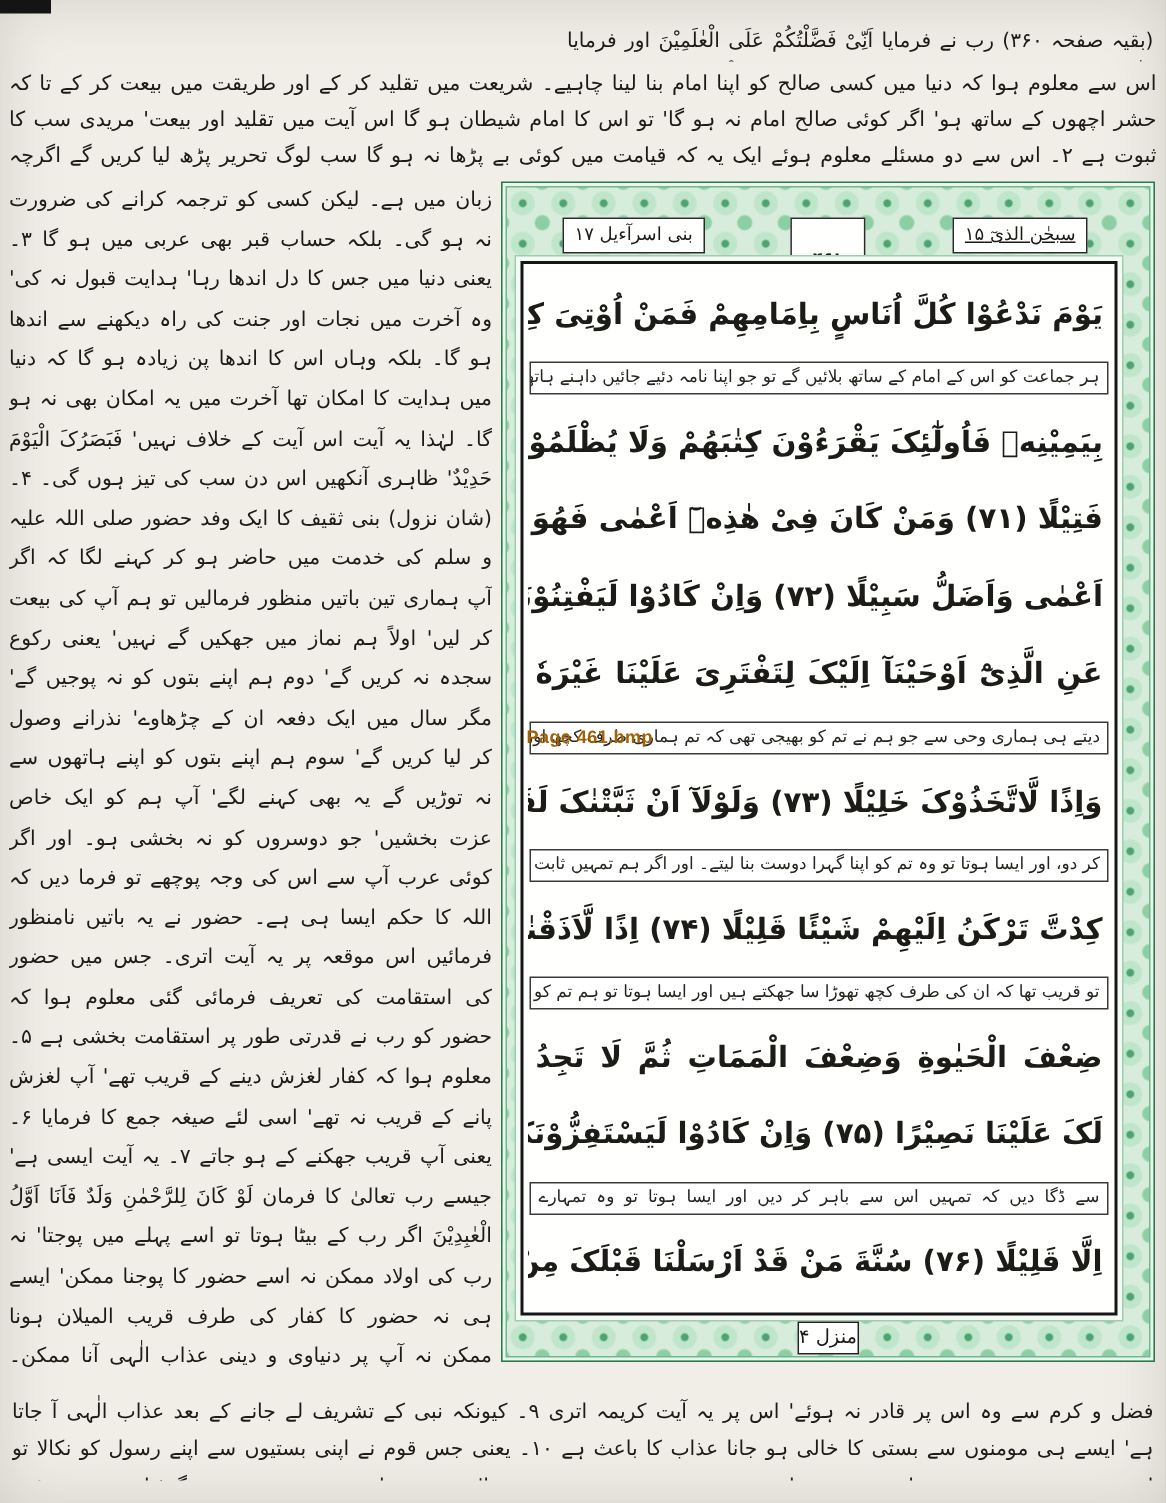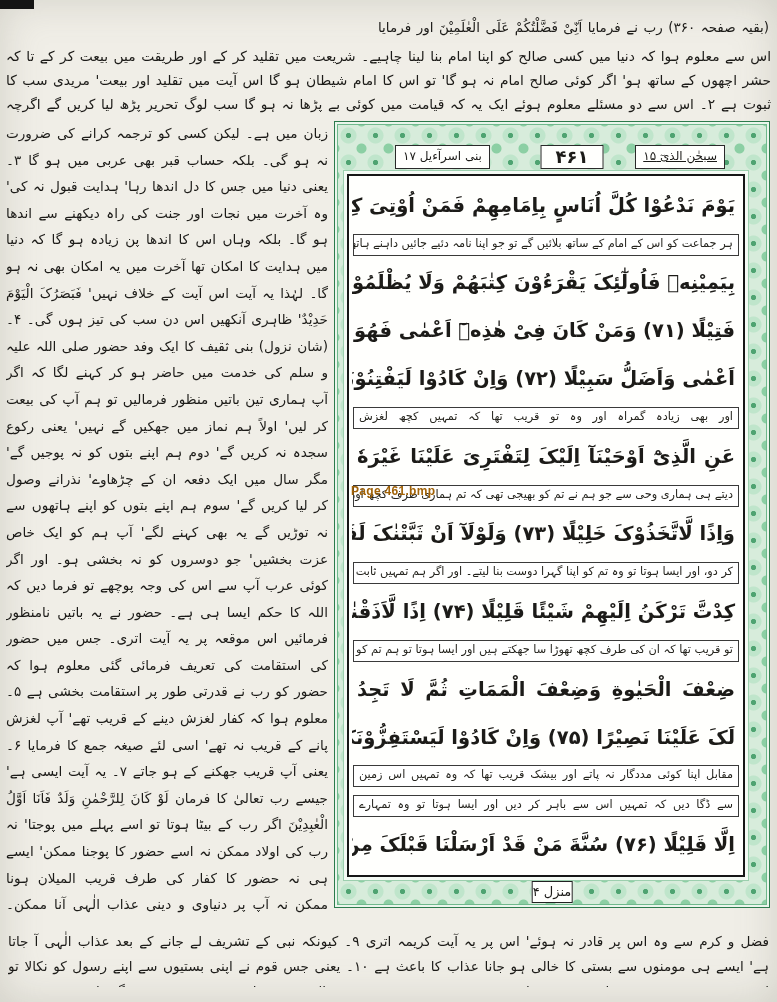--- a/index.html
+++ b/index.html
@@ -36,24 +36,24 @@
       radial-gradient(circle,#4ea371 2.2px,rgba(0,0,0,0) 3px),
       radial-gradient(circle,#8ccfa4 4.5px,rgba(0,0,0,0) 5.5px),
       radial-gradient(circle,#bfe5cb 7.5px,rgba(0,0,0,0) 8.5px);
     background-size:27px 27px,27px 27px,27px 27px;
     background-position:0 0,13px 13px,0 0;
     box-shadow:inset 0 0 0 2px #eaf6ec,inset 0 0 0 3px #6fb98c;
   }
   .hdr-box{
     position:absolute;top:23px;height:22px;line-height:21px;
     background:#fffffd;border:1px solid #2a2a2a;
-    font-size:12px;padding:0 7px;white-space:nowrap;direction:rtl;margin-left:20px;
+    font-size:12px;padding:0 7px;white-space:nowrap;direction:rtl;
   }
   .hdr-juz{right:44px;text-decoration:underline;}
-  .hdr-num{left:50%;transform:translateX(-50%);font-size:18px;font-weight:bold;padding:0 14px;}
+  .hdr-num{left:50%;transform:translateX(-50%);font-size:11px;font-weight:bold;padding:16px 14px;}
   .hdr-surah{left:40px;}
   .qcontent{
     position:absolute;left:12px;right:24px;top:52px;bottom:30px;
     background:#fffffd;border:2px solid #161616;
     box-shadow:0 0 0 3px #f4faf4,0 0 0 4px #9ccfae;
     display:flex;flex-direction:column;justify-content:space-evenly;
     padding:2px 3px;overflow:hidden;direction:rtl;
   }
   .ayah{
     height:40px;line-height:40px;flex:0 0 auto;
@@ -96,30 +96,28 @@
     <div class="hdr-box hdr-juz">سبحٰن الذیٓ ۱۵</div>
     <div class="hdr-box hdr-num">۴۶۱</div>
     <div class="hdr-box hdr-surah">بنی اسرآءیل ۱۷</div>
 
     <div class="qcontent">
       <div class="ayah">یَوْمَ نَدْعُوْا کُلَّ اُنَاسٍ بِاِمَامِهِمْ فَمَنْ اُوْتِیَ کِتٰبَهٗ</div>
       <div class="tr">ہر جماعت کو اس کے امام کے ساتھ بلائیں گے تو جو اپنا نامہ دئیے جائیں داہنے ہاتھ میں</div>
       <div class="ayah">بِیَمِیْنِهٖ فَاُولٰٓئِکَ یَقْرَءُوْنَ کِتٰبَهُمْ وَلَا یُظْلَمُوْنَ</div>
       <div class="ayah">فَتِیْلًا (۷۱) وَمَنْ کَانَ فِیْ هٰذِهٖٓ اَعْمٰی فَهُوَ فِی الْاٰخِرَةِ</div>
       <div class="ayah">اَعْمٰی وَاَضَلُّ سَبِیْلًا (۷۲) وَاِنْ کَادُوْا لَیَفْتِنُوْنَکَ</div>
-      <div class="tr">اور بھی زیادہ گمراہ اور وہ تو قریب تھا کہ تمہیں کچھ لغزش</div>
       <div class="ayah">عَنِ الَّذِیْٓ اَوْحَیْنَآ اِلَیْکَ لِتَفْتَرِیَ عَلَیْنَا غَیْرَهٗ</div>
       <div class="tr">دیتے ہی ہماری وحی سے جو ہم نے تم کو بھیجی تھی کہ تم ہماری طرف کچھ اور نسبت</div>
       <div class="ayah">وَاِذًا لَّاتَّخَذُوْکَ خَلِیْلًا (۷۳) وَلَوْلَآ اَنْ ثَبَّتْنٰکَ لَقَدْ</div>
       <div class="tr">کر دو، اور ایسا ہوتا تو وہ تم کو اپنا گہرا دوست بنا لیتے۔ اور اگر ہم تمہیں ثابت قدم نہ رکھتے</div>
       <div class="ayah">کِدْتَّ تَرْکَنُ اِلَیْهِمْ شَیْئًا قَلِیْلًا (۷۴) اِذًا لَّاَذَقْنٰکَ</div>
       <div class="tr">تو قریب تھا کہ ان کی طرف کچھ تھوڑا سا جھکتے ہیں اور ایسا ہوتا تو ہم تم کو دونی</div>
       <div class="ayah">ضِعْفَ الْحَیٰوةِ وَضِعْفَ الْمَمَاتِ ثُمَّ لَا تَجِدُ</div>
       <div class="ayah">لَکَ عَلَیْنَا نَصِیْرًا (۷۵) وَاِنْ کَادُوْا لَیَسْتَفِزُّوْنَکَ مِنَ</div>
-      <div class="tr">مقابل اپنا کوئی مددگار نہ پاتے اور بیشک قریب تھا کہ وہ تمہیں اس زمین</div>
       <div class="tr">سے ڈگا دیں کہ تمہیں اس سے باہر کر دیں اور ایسا ہوتا تو وہ تمہارے</div>
       <div class="ayah">اِلَّا قَلِیْلًا (۷۶) سُنَّةَ مَنْ قَدْ اَرْسَلْنَا قَبْلَکَ مِنْ رُّسُلِنَا</div>
     </div>
 
     <div class="manzil">منزل ۴</div>
   </div>
 
   <div class="watermark">Page 461.bmp</div>
 
   <div class="footnotes rtl-just">فضل و کرم سے وہ اس پر قادر نہ ہوئے' اس پر یہ آیت کریمہ اتری ۹۔ کیونکہ نبی کے تشریف لے جانے کے بعد عذاب الٰہی آ جاتا ہے' ایسے ہی مومنوں سے بستی کا خالی ہو جانا عذاب کا باعث ہے ۱۰۔ یعنی جس قوم نے اپنی بستیوں سے اپنے رسول کو نکالا تو انہیں بھی وہاں رہنا نصیب نہ ہوا' عذاب میں گرفتار ہوئے۔</div>

